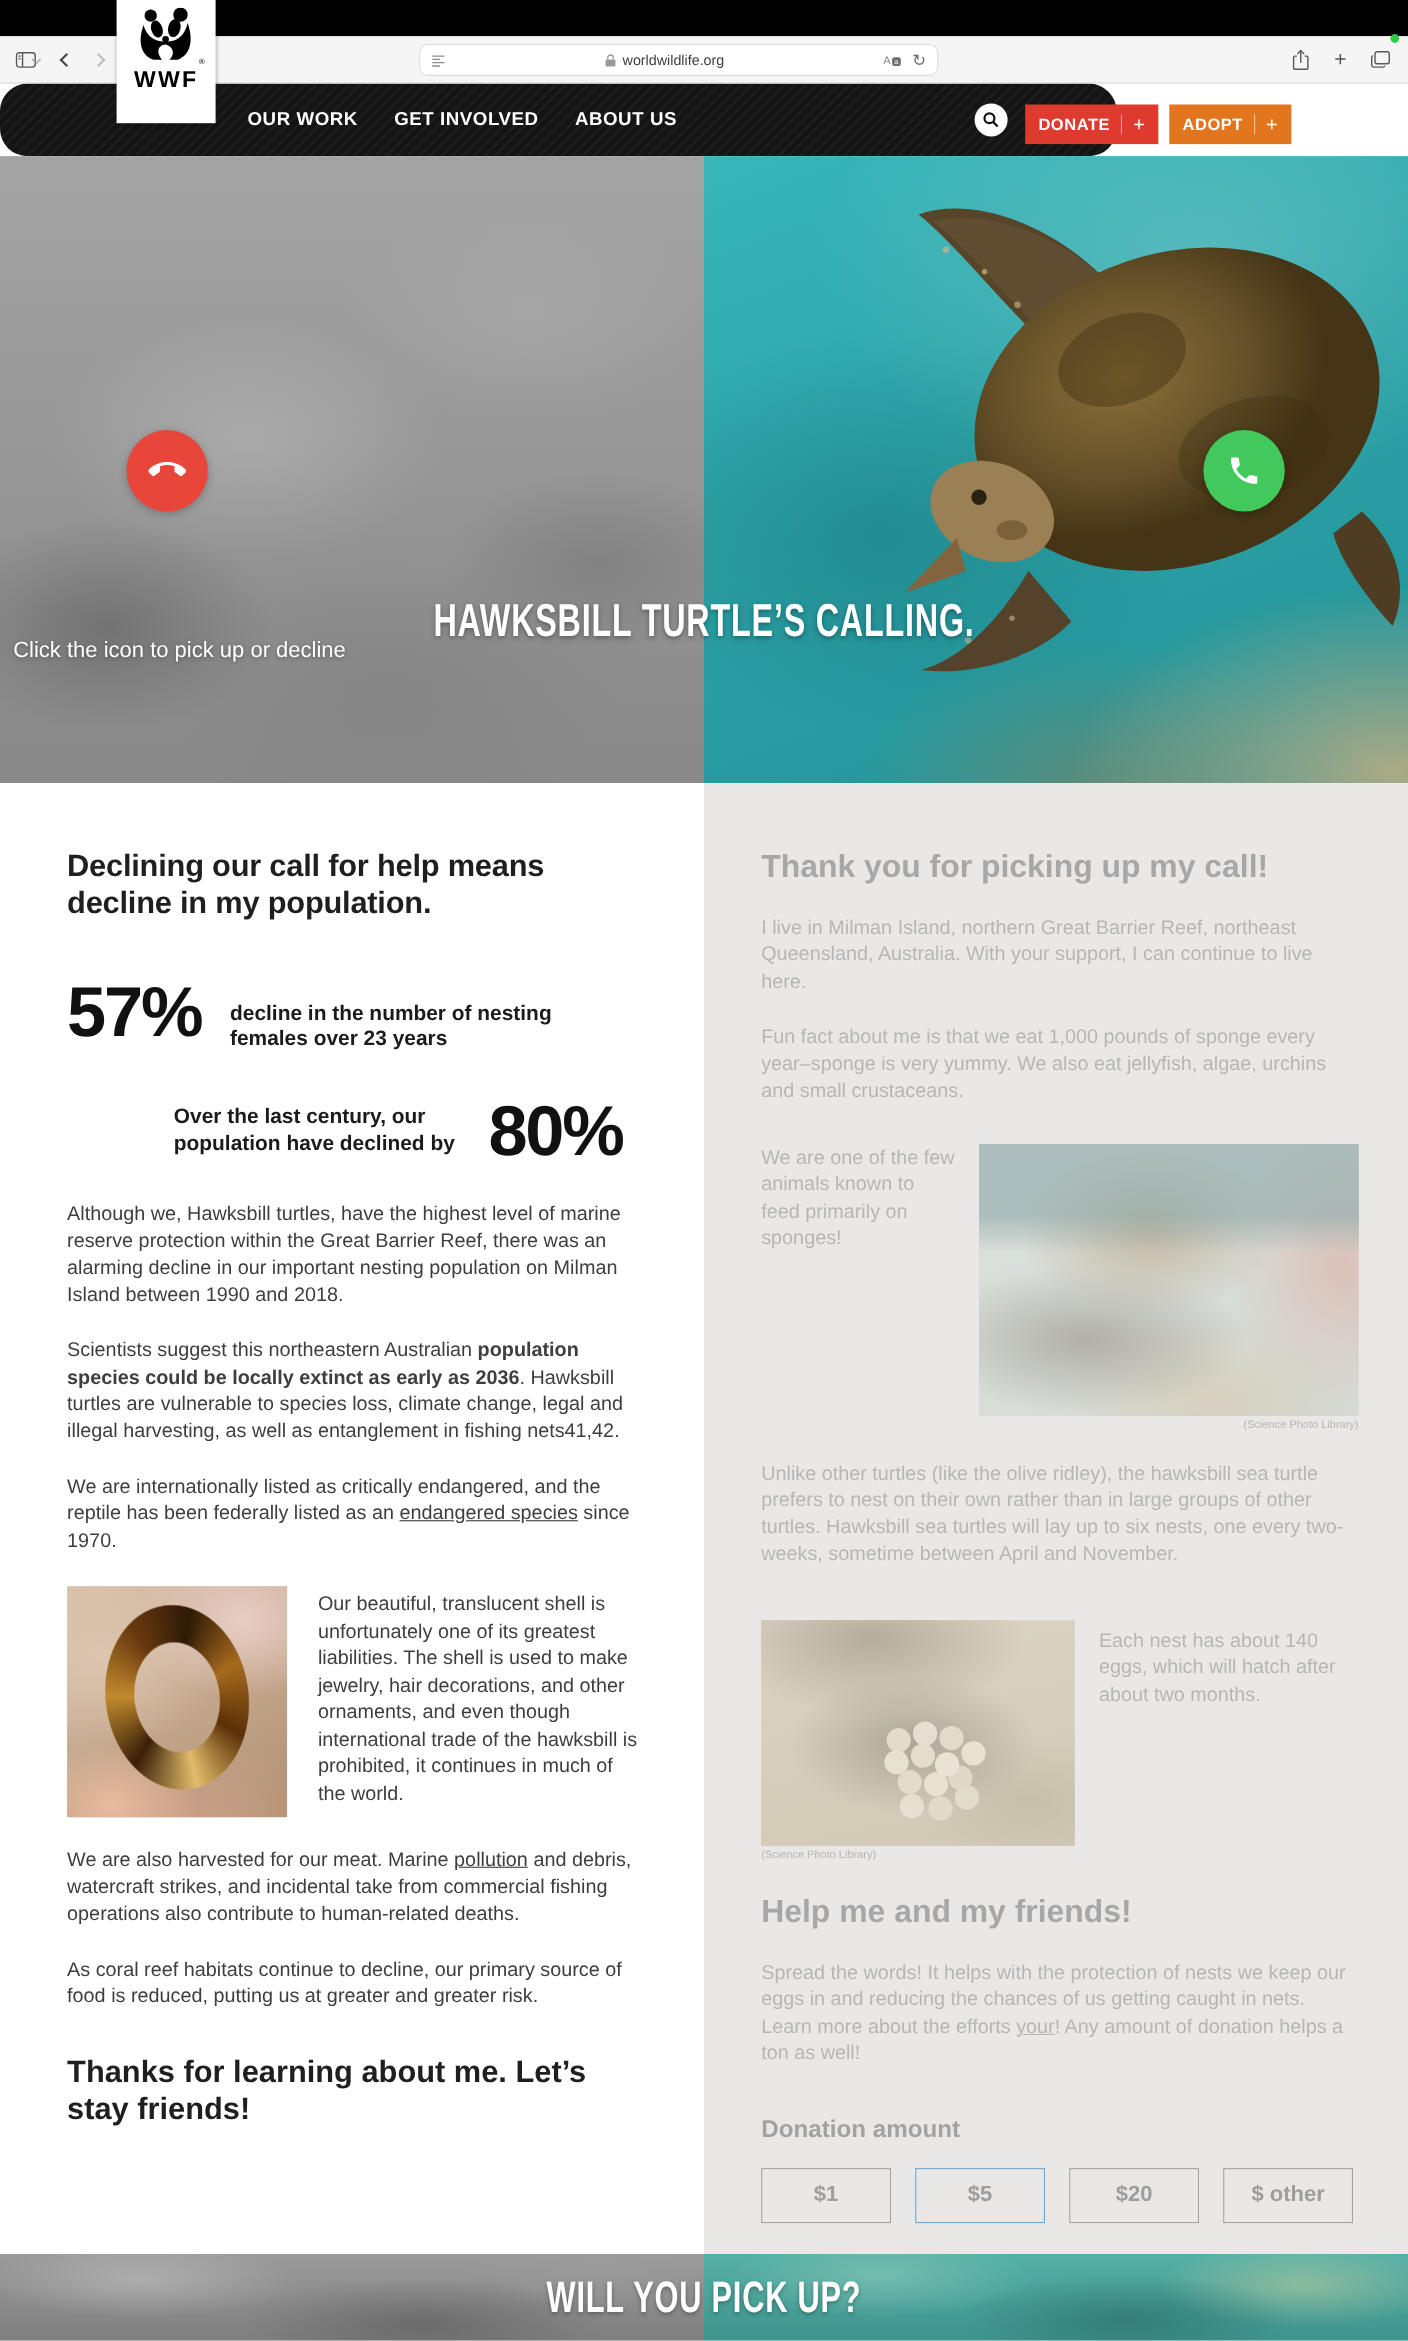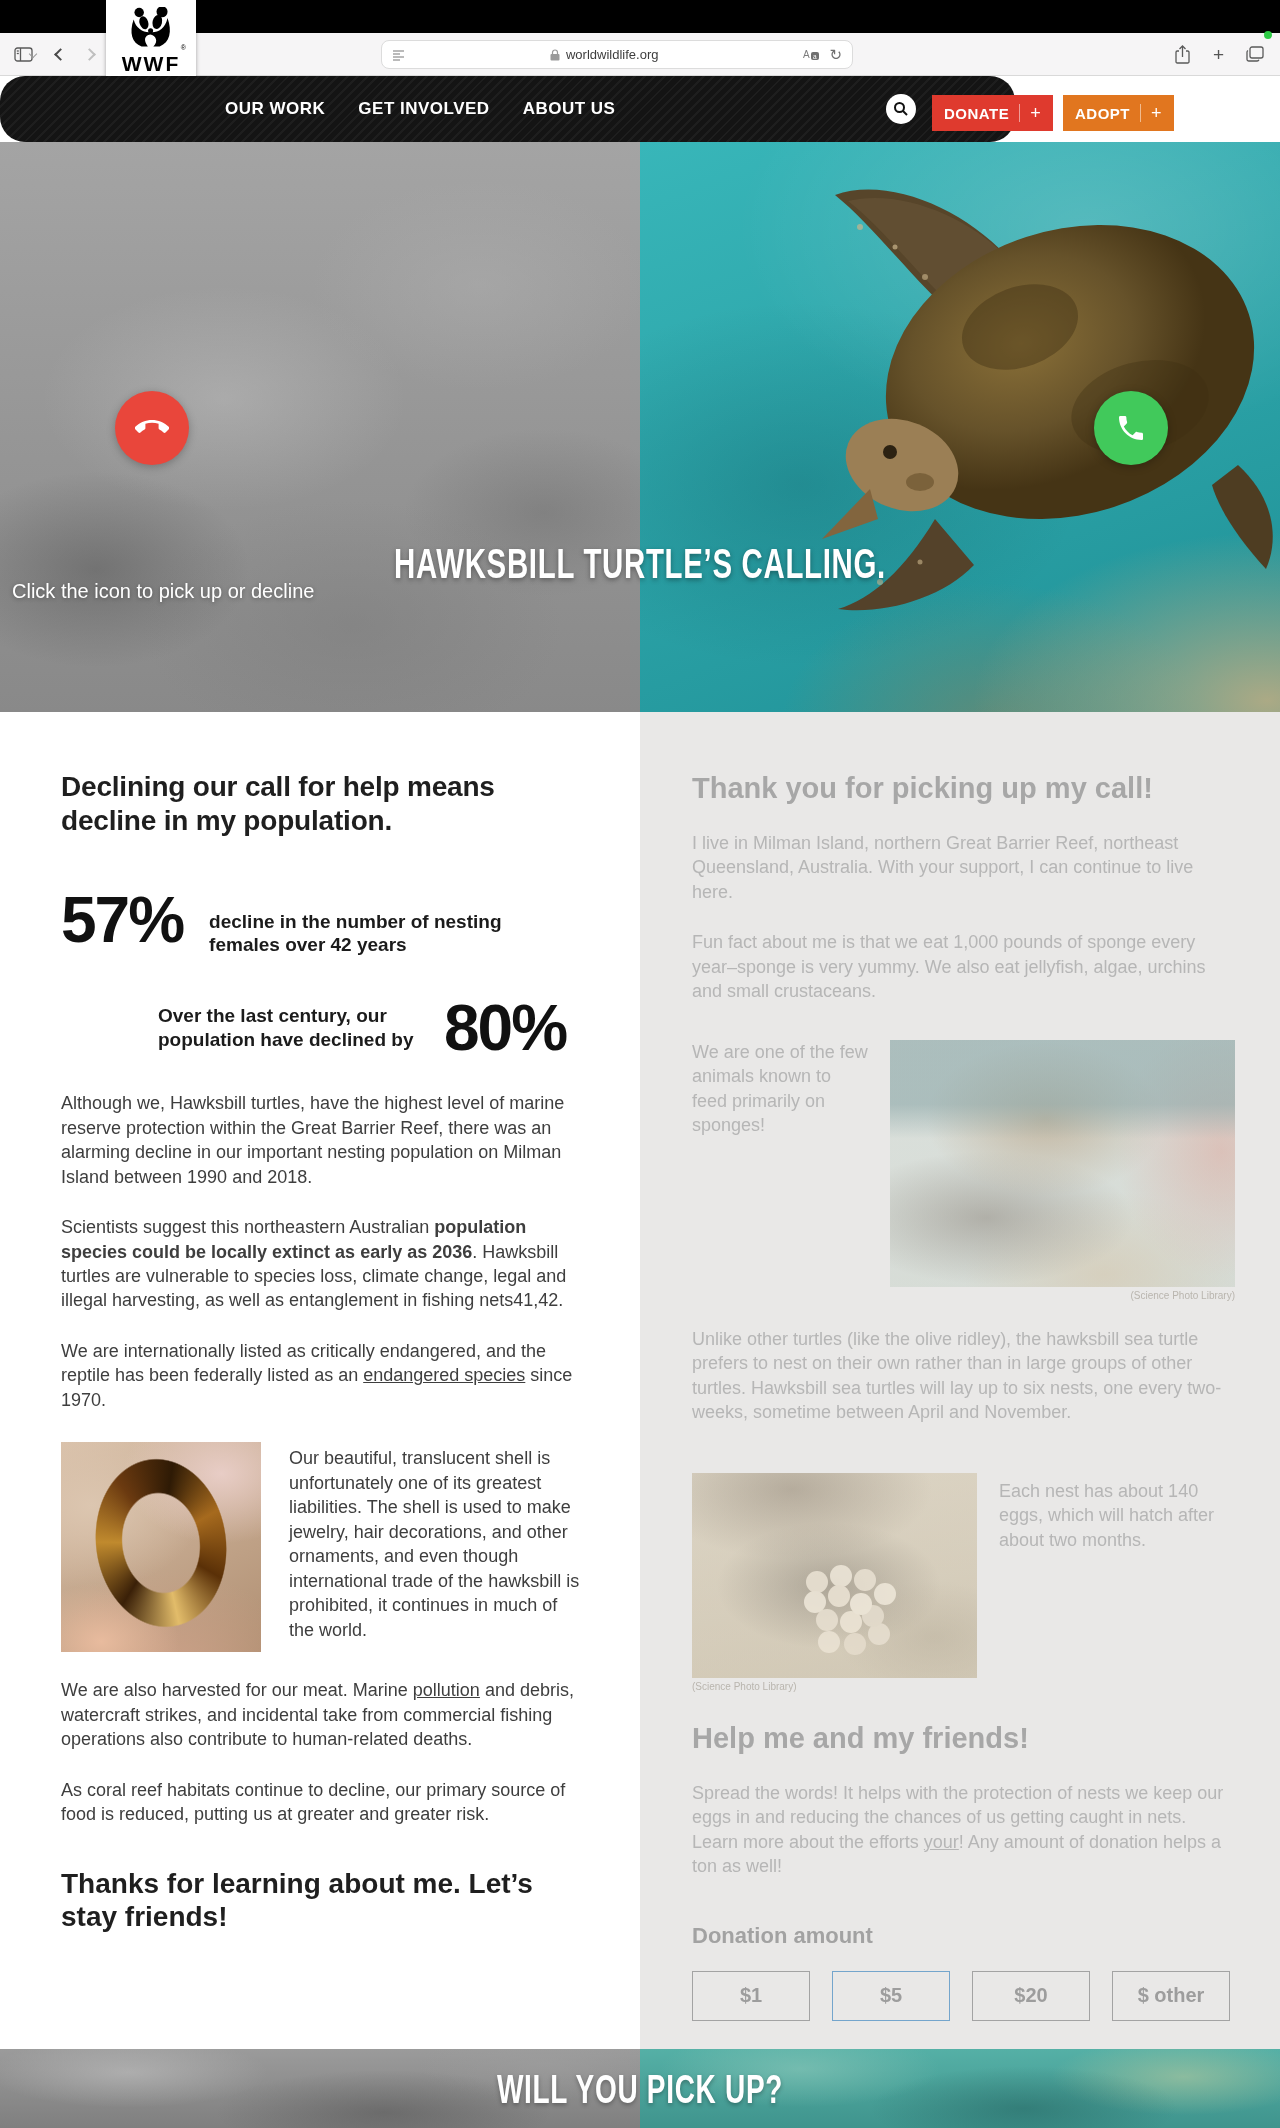--- a/index.html
+++ b/index.html
@@ -20,21 +20,21 @@
   .addr { position:absolute; left:381px; top:7px; width:472px; height:29px; background:#fff; border:1px solid #dcdcdc; border-radius:8px; display:flex; align-items:center; padding:0 10px; }
   .addr-center { margin:0 auto; display:flex; align-items:center; gap:6px; color:#3d3d3d; font-size:13px; }
   .addr-right { display:flex; align-items:center; gap:10px; color:#8b8b8b; }
   .reload-glyph { font-size:15px; color:#6f6f6f; }
   .tb-right { position:absolute; right:16px; top:0; height:42px; display:flex; align-items:center; gap:22px; color:#555; }
   .plus-glyph { font-size:19px; color:#555; line-height:1; }
 
   
   .nav { position:absolute; top:76px; left:0; width:1015px; height:66px; background-color:#141414;
     background-image:repeating-linear-gradient(135deg, rgba(255,255,255,.045) 0 2px, transparent 2px 7px);border-radius:25px; }
-  .logo-box { position:absolute; left:106px; top:0; width:90px; height:76px; background:#fff; z-index:6;
+  .logo-box { position:absolute; left:106px; top:0; width:90px; height:112px; background:#fff; z-index:6;
     box-shadow:0 1px 4px rgba(0,0,0,.35); display:flex; flex-direction:column; align-items:center; padding-top:7px; }
   .wwf-text { font-size:21px; font-weight:bold; letter-spacing:2px; color:#000; margin-top:1px; }
   .reg-mark { font-size:7px; color:#000; align-self:flex-end; margin-right:10px; margin-top:-4px; }
   .menu { position:absolute; left:225px; top:0; height:66px; display:flex; align-items:center; gap:33px; }
   .menu a { color:#fff; font-size:17px; font-weight:bold; letter-spacing:.5px; text-decoration:none; }
   .search-btn { position:absolute; left:886px; top:18px; width:30px; height:30px; border-radius:50%; background:#fff; display:flex; align-items:center; justify-content:center; }
   .cta { position:absolute; top:19px; height:36px; display:flex; align-items:center; padding:0 12px; color:#fff; font-weight:bold; font-size:15px; letter-spacing:.5px; border:none; cursor:pointer; }
   .cta .divider { width:1px; height:18px; background:rgba(255,255,255,.5); margin:0 10px; }
   .cta .cta-plus { font-size:18px; font-weight:normal; }
   .cta.donate { left:932px; }
@@ -289,21 +289,21 @@
     </button>
   </div>
 
   <div class="content">
 
     <div class="col-left">
       <h2 class="h-left">Declining our call for help means decline in my population.</h2>
 
       <div class="stat1">
         <span class="stat-value">57%</span>
-        <span class="stat-label">decline in the number of nesting females over 42 years</span>
+        <span class="stat-label">decline in the number of nesting females over 23 years</span>
       </div>
       <div class="stat2">
         <span class="stat-label">Over the last century, our population have declined by</span>
         <span class="stat-value">80%</span>
       </div>
 
       <p class="para">Although we, Hawksbill turtles, have the highest level of marine reserve protection within the Great Barrier Reef, there was an alarming decline in our important nesting population on Milman Island between 1990 and 2018.</p>
       <p class="para"><span>Scientists suggest this northeastern Australian </span><b>population species could be locally extinct as early as 2036</b><span>. Hawksbill turtles are vulnerable to species loss, climate change, legal and illegal harvesting, as well as entanglement in fishing nets41,42.</span></p>
       <p class="para"><span>We are internationally listed as critically endangered, and the reptile has been federally listed as an </span><a href="#">endangered species</a><span> since 1970.</span></p>
 

